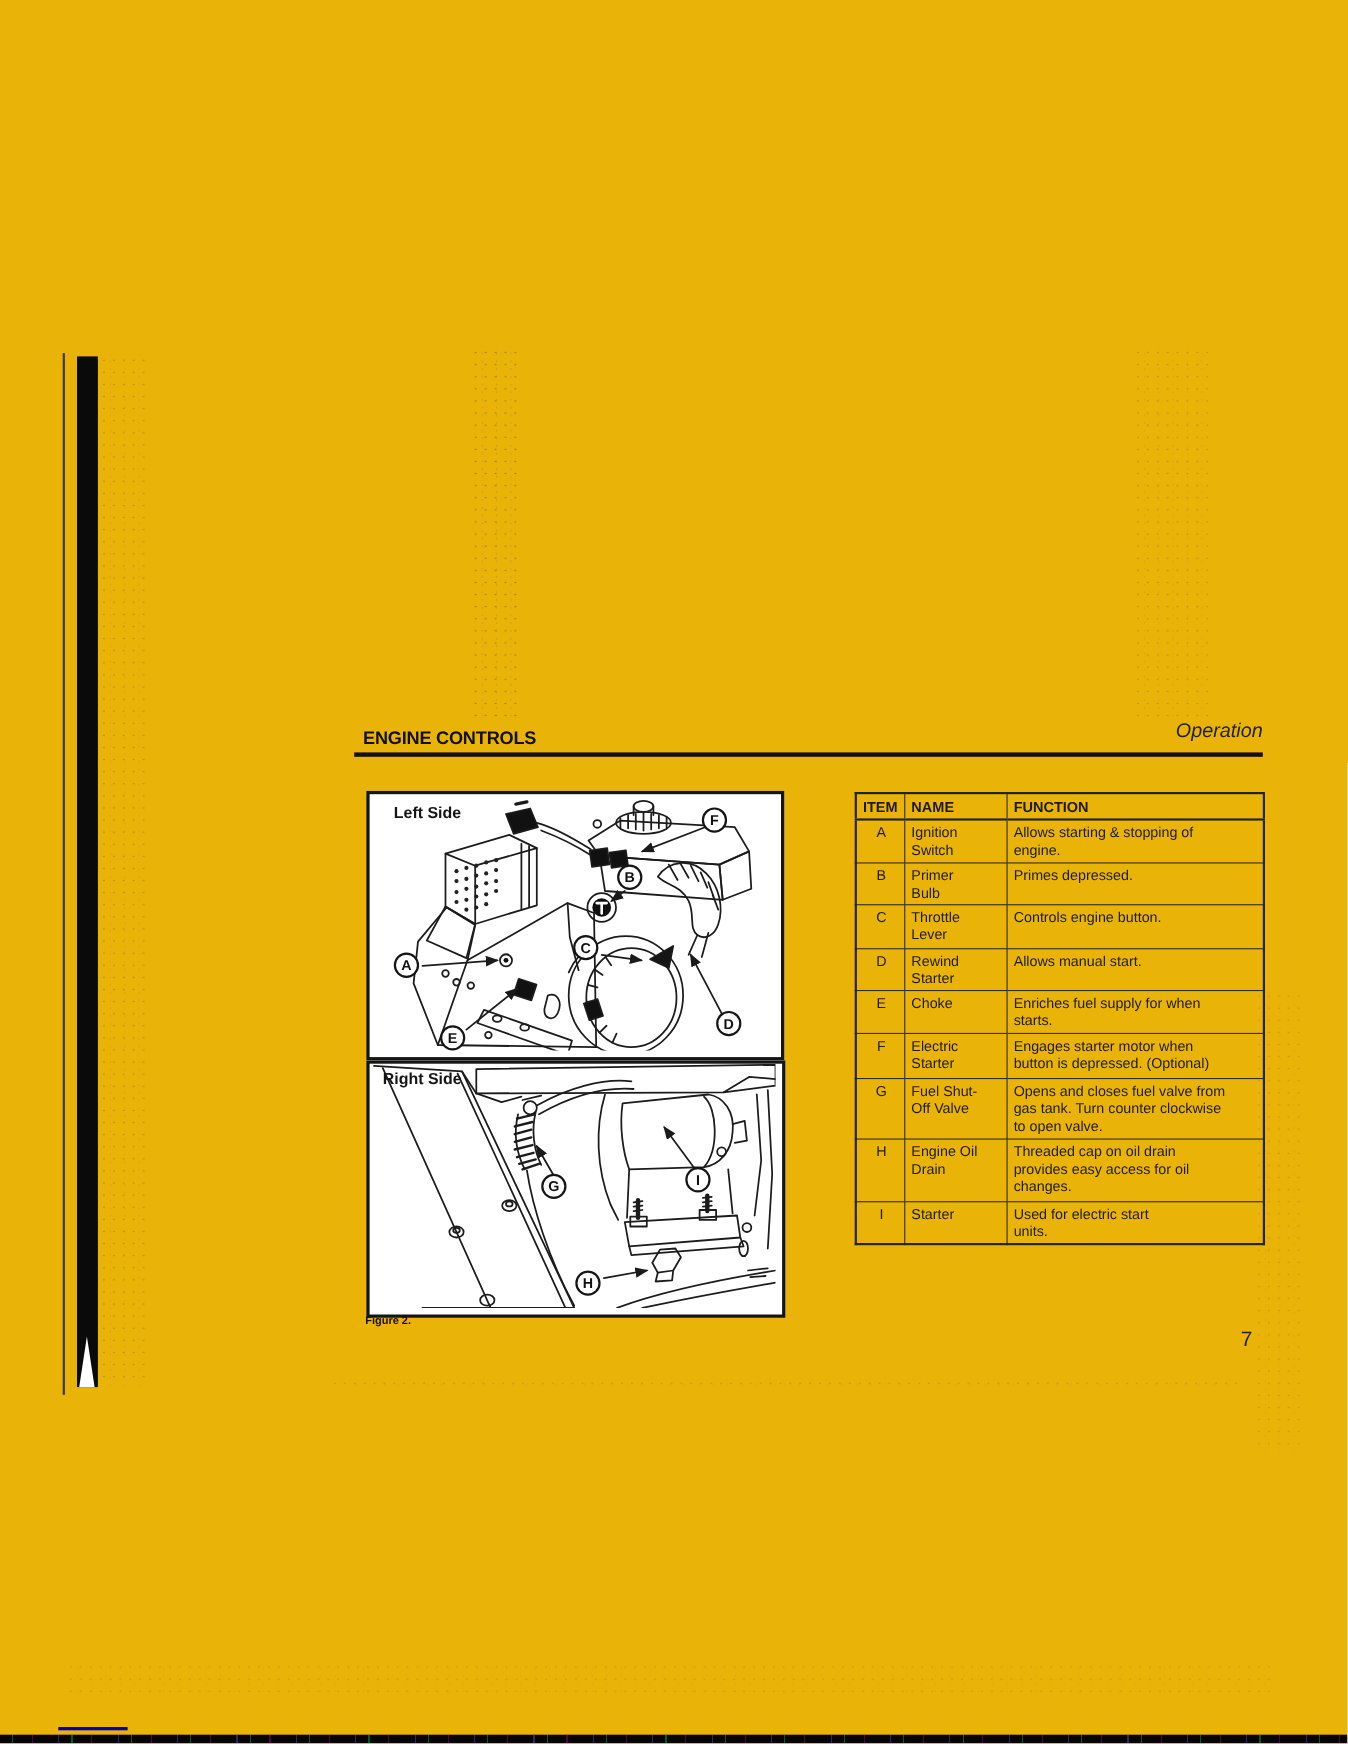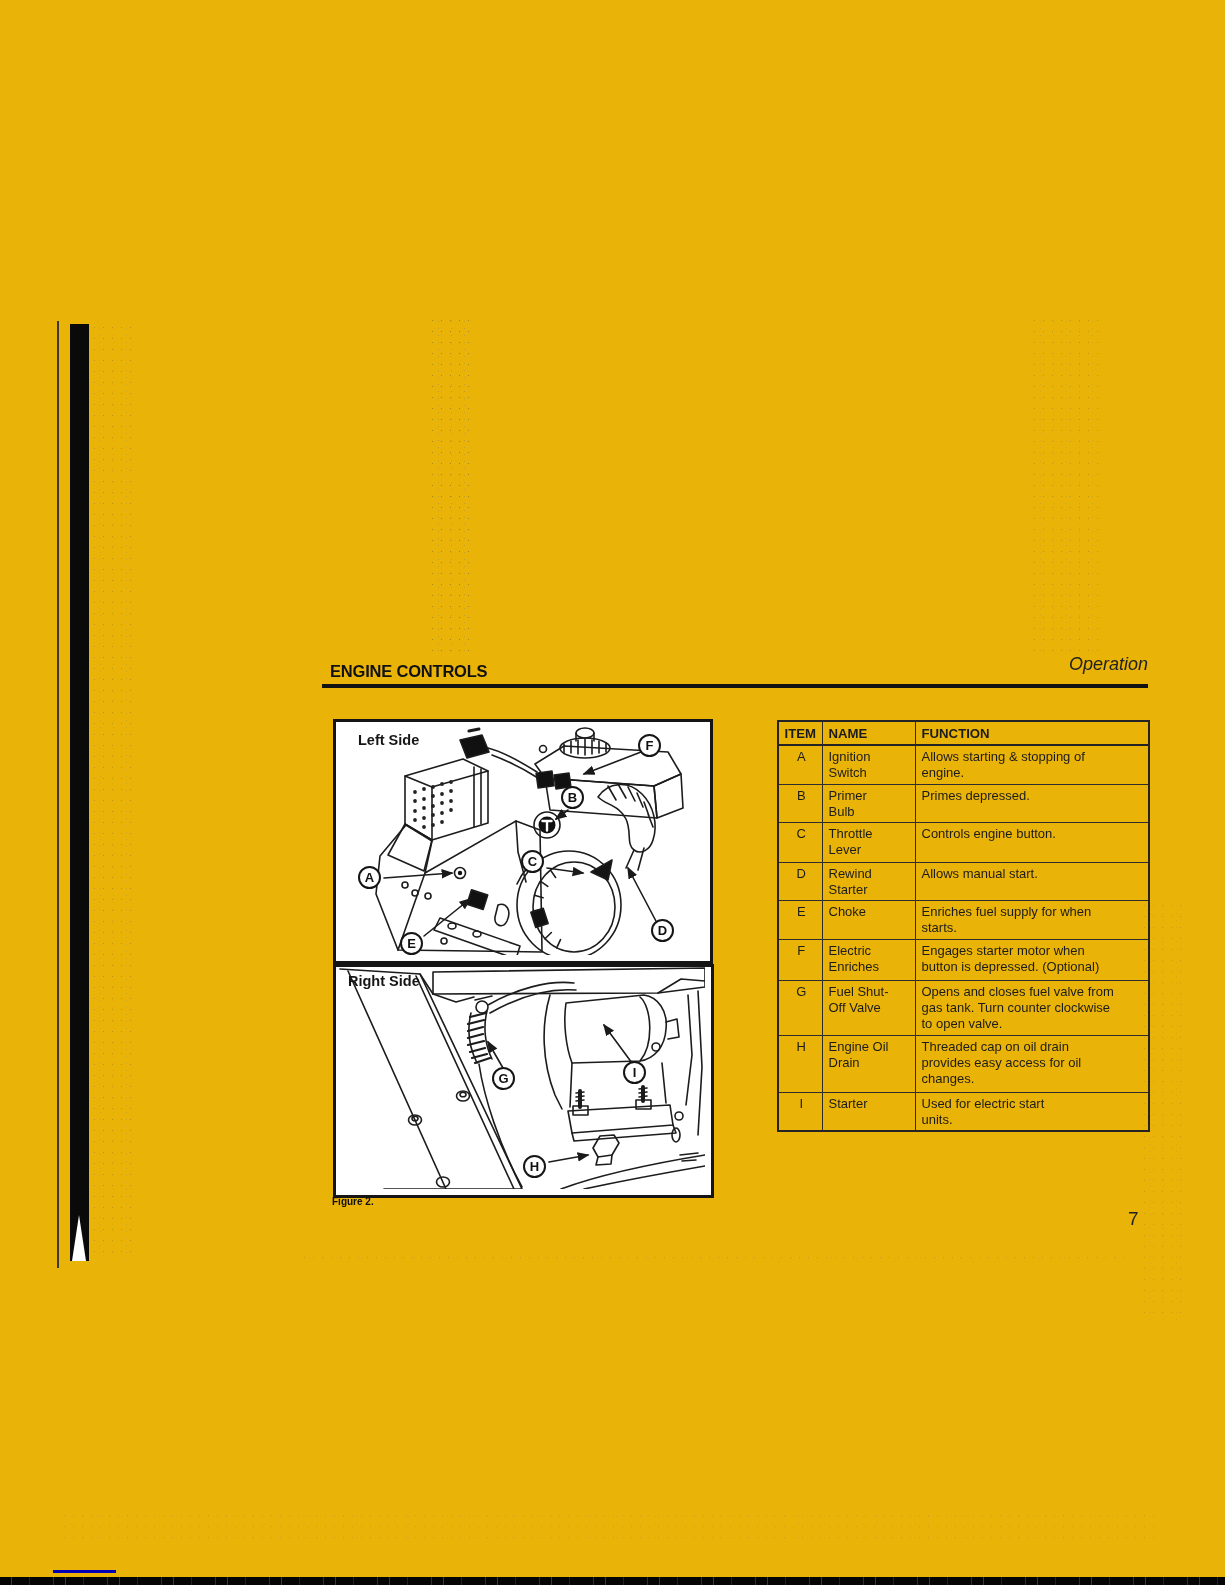--- a/index.html
+++ b/index.html
@@ -306,21 +306,21 @@
         </tr>
         <tr style="height:39px;">
           <td class="c1">E</td>
           <td class="pre">Choke</td>
           <td class="pre">Enriches fuel supply for when
 starts.</td>
         </tr>
         <tr style="height:41px;">
           <td class="c1">F</td>
           <td class="pre">Electric
-Enriches</td>
+Starter</td>
           <td class="pre">Engages starter motor when
 button is depressed. (Optional)</td>
         </tr>
         <tr style="height:55px;">
           <td class="c1">G</td>
           <td class="pre">Fuel Shut-
 Off Valve</td>
           <td class="pre">Opens and closes fuel valve from
 gas tank. Turn counter clockwise
 to open valve.</td>

